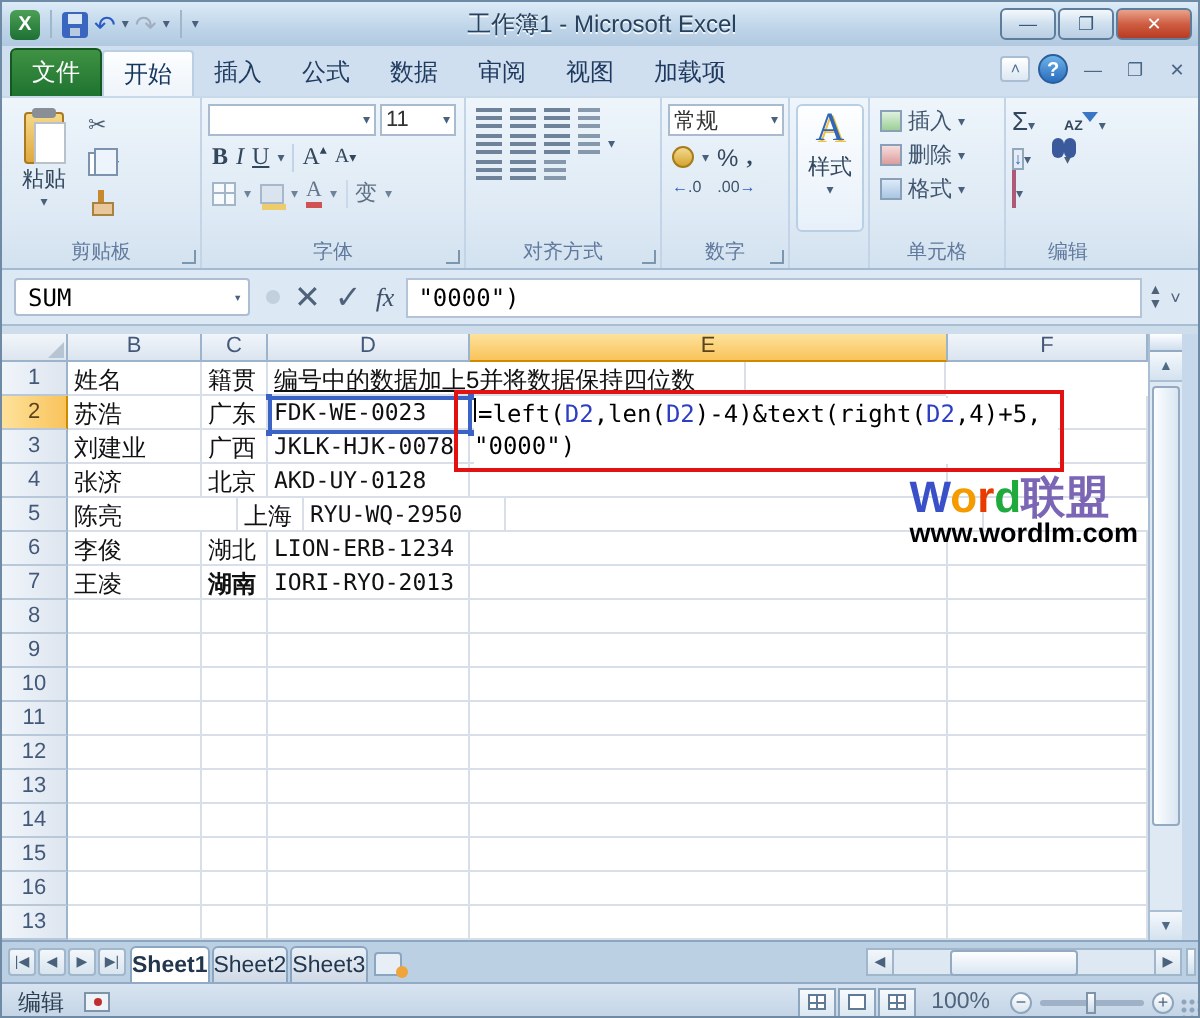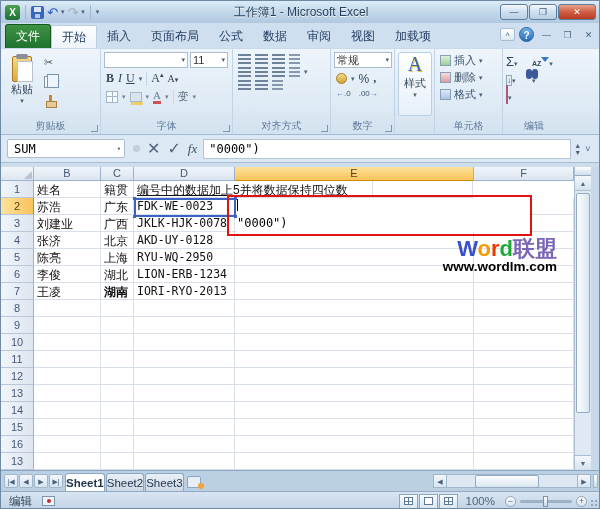--- a/index.html
+++ b/index.html
@@ -120,21 +120,21 @@
     padding:1px 0 0 3px; white-space:nowrap; overflow:visible; }
   .cell.code { font-family:"DejaVu Sans Mono",monospace; font-size:11.5px; }
   .cell.u { text-decoration:underline; }
   .d2ref { position:absolute; left:133px; top:31px; width:102px; height:19px; border:2px solid #3b63c5; }
   .hdot { position:absolute; width:3px; height:3px; background:#3b63c5; }
   .editcell { position:absolute; left:236px; top:32px; width:292px; height:33px; background:#fff;
     font-family:"DejaVu Sans Mono",monospace; font-size:12px; line-height:16px; color:#000; white-space:nowrap; }
   .editcell .ref { color:#2c3fc4; }
   .cursorbar { display:inline-block; width:1px; height:12px; background:#000; margin-right:1px; }
   .redbox { position:absolute; left:226px; top:28px; width:305px; height:41px; border:2px solid #e31212; }
-  .wmark { position:absolute; right:44px; top:70px; text-align:right; font-weight:bold; line-height:1.05; }
+  .wmark { position:absolute; right:32px; top:70px; font-weight:bold; line-height:1.05; }
   .wm1 { font-size:22px; letter-spacing:0; }
   .wm-c1{color:#3a50c8}.wm-c2{color:#f59b00}.wm-c3{color:#e83b00}.wm-c4{color:#1faa3c}.wm-cn{color:#7a66b5}
   .wm2 { font-size:13.5px; color:#000000; }
   .vscroll { position:absolute; left:573px; top:0; width:17px; height:303px; background:#dfe9f3; border-left:1px solid #aabfd4; }
   .vs-split { height:9px; background:linear-gradient(#fdfeff,#cfdeed); border-bottom:1px solid #93aac2; }
   .vs-btn { height:15px; background:linear-gradient(#f4f8fc,#d4e2ef); border-bottom:1px solid #aabfd4;
     font-size:7px; color:#4f6a85; text-align:center; line-height:15px; }
   .vs-thumb { position:absolute; left:1px; top:26px; width:14px; height:220px; border:1px solid #93aac2; border-radius:2px;
     background:linear-gradient(90deg,#fdfeff,#d9e6f2); }
   .vs-down { position:absolute; bottom:0; left:0; right:0; border-top:1px solid #aabfd4; border-bottom:none; }
@@ -201,21 +201,20 @@
       <span class="wbtn">❐</span>
       <span class="wbtn close">✕</span>
     </div>
   </div>
 
   <div class="tabrow">
     <div class="file-tab">文件</div>
     <div id="ribbon-tabs" style="display:flex;align-items:flex-end;">
         <div class="rtab active">开始</div>
         <div class="rtab">插入</div>
-        <div class="rtab">页面布局</div>
         <div class="rtab">公式</div>
         <div class="rtab">数据</div>
         <div class="rtab">审阅</div>
         <div class="rtab">视图</div>
         <div class="rtab">加载项</div>
       </div>
     <div class="tabrow-right">
       <span class="chev-up">˄</span>
       <span class="help-ic">?</span>
       <span class="wwbtn">—</span>
@@ -435,21 +434,21 @@
           <div class="cell" style="width: 100px;"></div>
         </div>
         <div class="crow">
           <div class="cell" style="width: 67px;">张济</div>
           <div class="cell" style="width: 33px;">北京</div>
           <div class="cell code" style="width: 101px;">AKD-UY-0128</div>
           <div class="cell" style="width: 239px;"></div>
           <div class="cell" style="width: 100px;"></div>
         </div>
         <div class="crow">
-          <div class="cell" style="width: 67px;">陈亮</div>
+          <div class="cell" style="width: 85px;">陈亮</div>
           <div class="cell" style="width: 33px;">上海</div>
           <div class="cell code" style="width: 101px;">RYU-WQ-2950</div>
           <div class="cell" style="width: 239px;"></div>
           <div class="cell" style="width: 100px;"></div>
         </div>
         <div class="crow">
           <div class="cell" style="width: 67px;">李俊</div>
           <div class="cell" style="width: 33px;">湖北</div>
           <div class="cell code" style="width: 101px;">LION-ERB-1234</div>
           <div class="cell" style="width: 239px;"></div>
@@ -535,21 +534,21 @@
       </div>
 
     <div class="d2ref">
       <span class="hdot" style="left:-3px;top:-3px;"></span>
         <span class="hdot" style="right:-3px;top:-3px;"></span>
       <span class="hdot" style="left:-3px;bottom:-3px;"></span>
         <span class="hdot" style="right:-3px;bottom:-3px;"></span>
     </div>
 
     <div class="editcell">
-      <div><span class="cursorbar"></span></div>
+      <div><span class="cursorbar"></span><span id="fline1"><span>=left(</span><span class="ref">D2</span><span>,len(</span><span class="ref">D2</span><span>)-4)&amp;text(right(</span><span class="ref">D2</span><span>,4)+5,</span></span></div>
       <div>"0000")</div>
     </div>
 
     <div class="redbox"></div>
 
     <div class="wmark">
       <div class="wm1"><span class="wm-c1">W</span><span class="wm-c2">o</span><span class="wm-c3">r</span><span class="wm-c4">d</span><span class="wm-cn">联盟</span></div>
       <div class="wm2">www.wordlm.com</div>
     </div>
 

